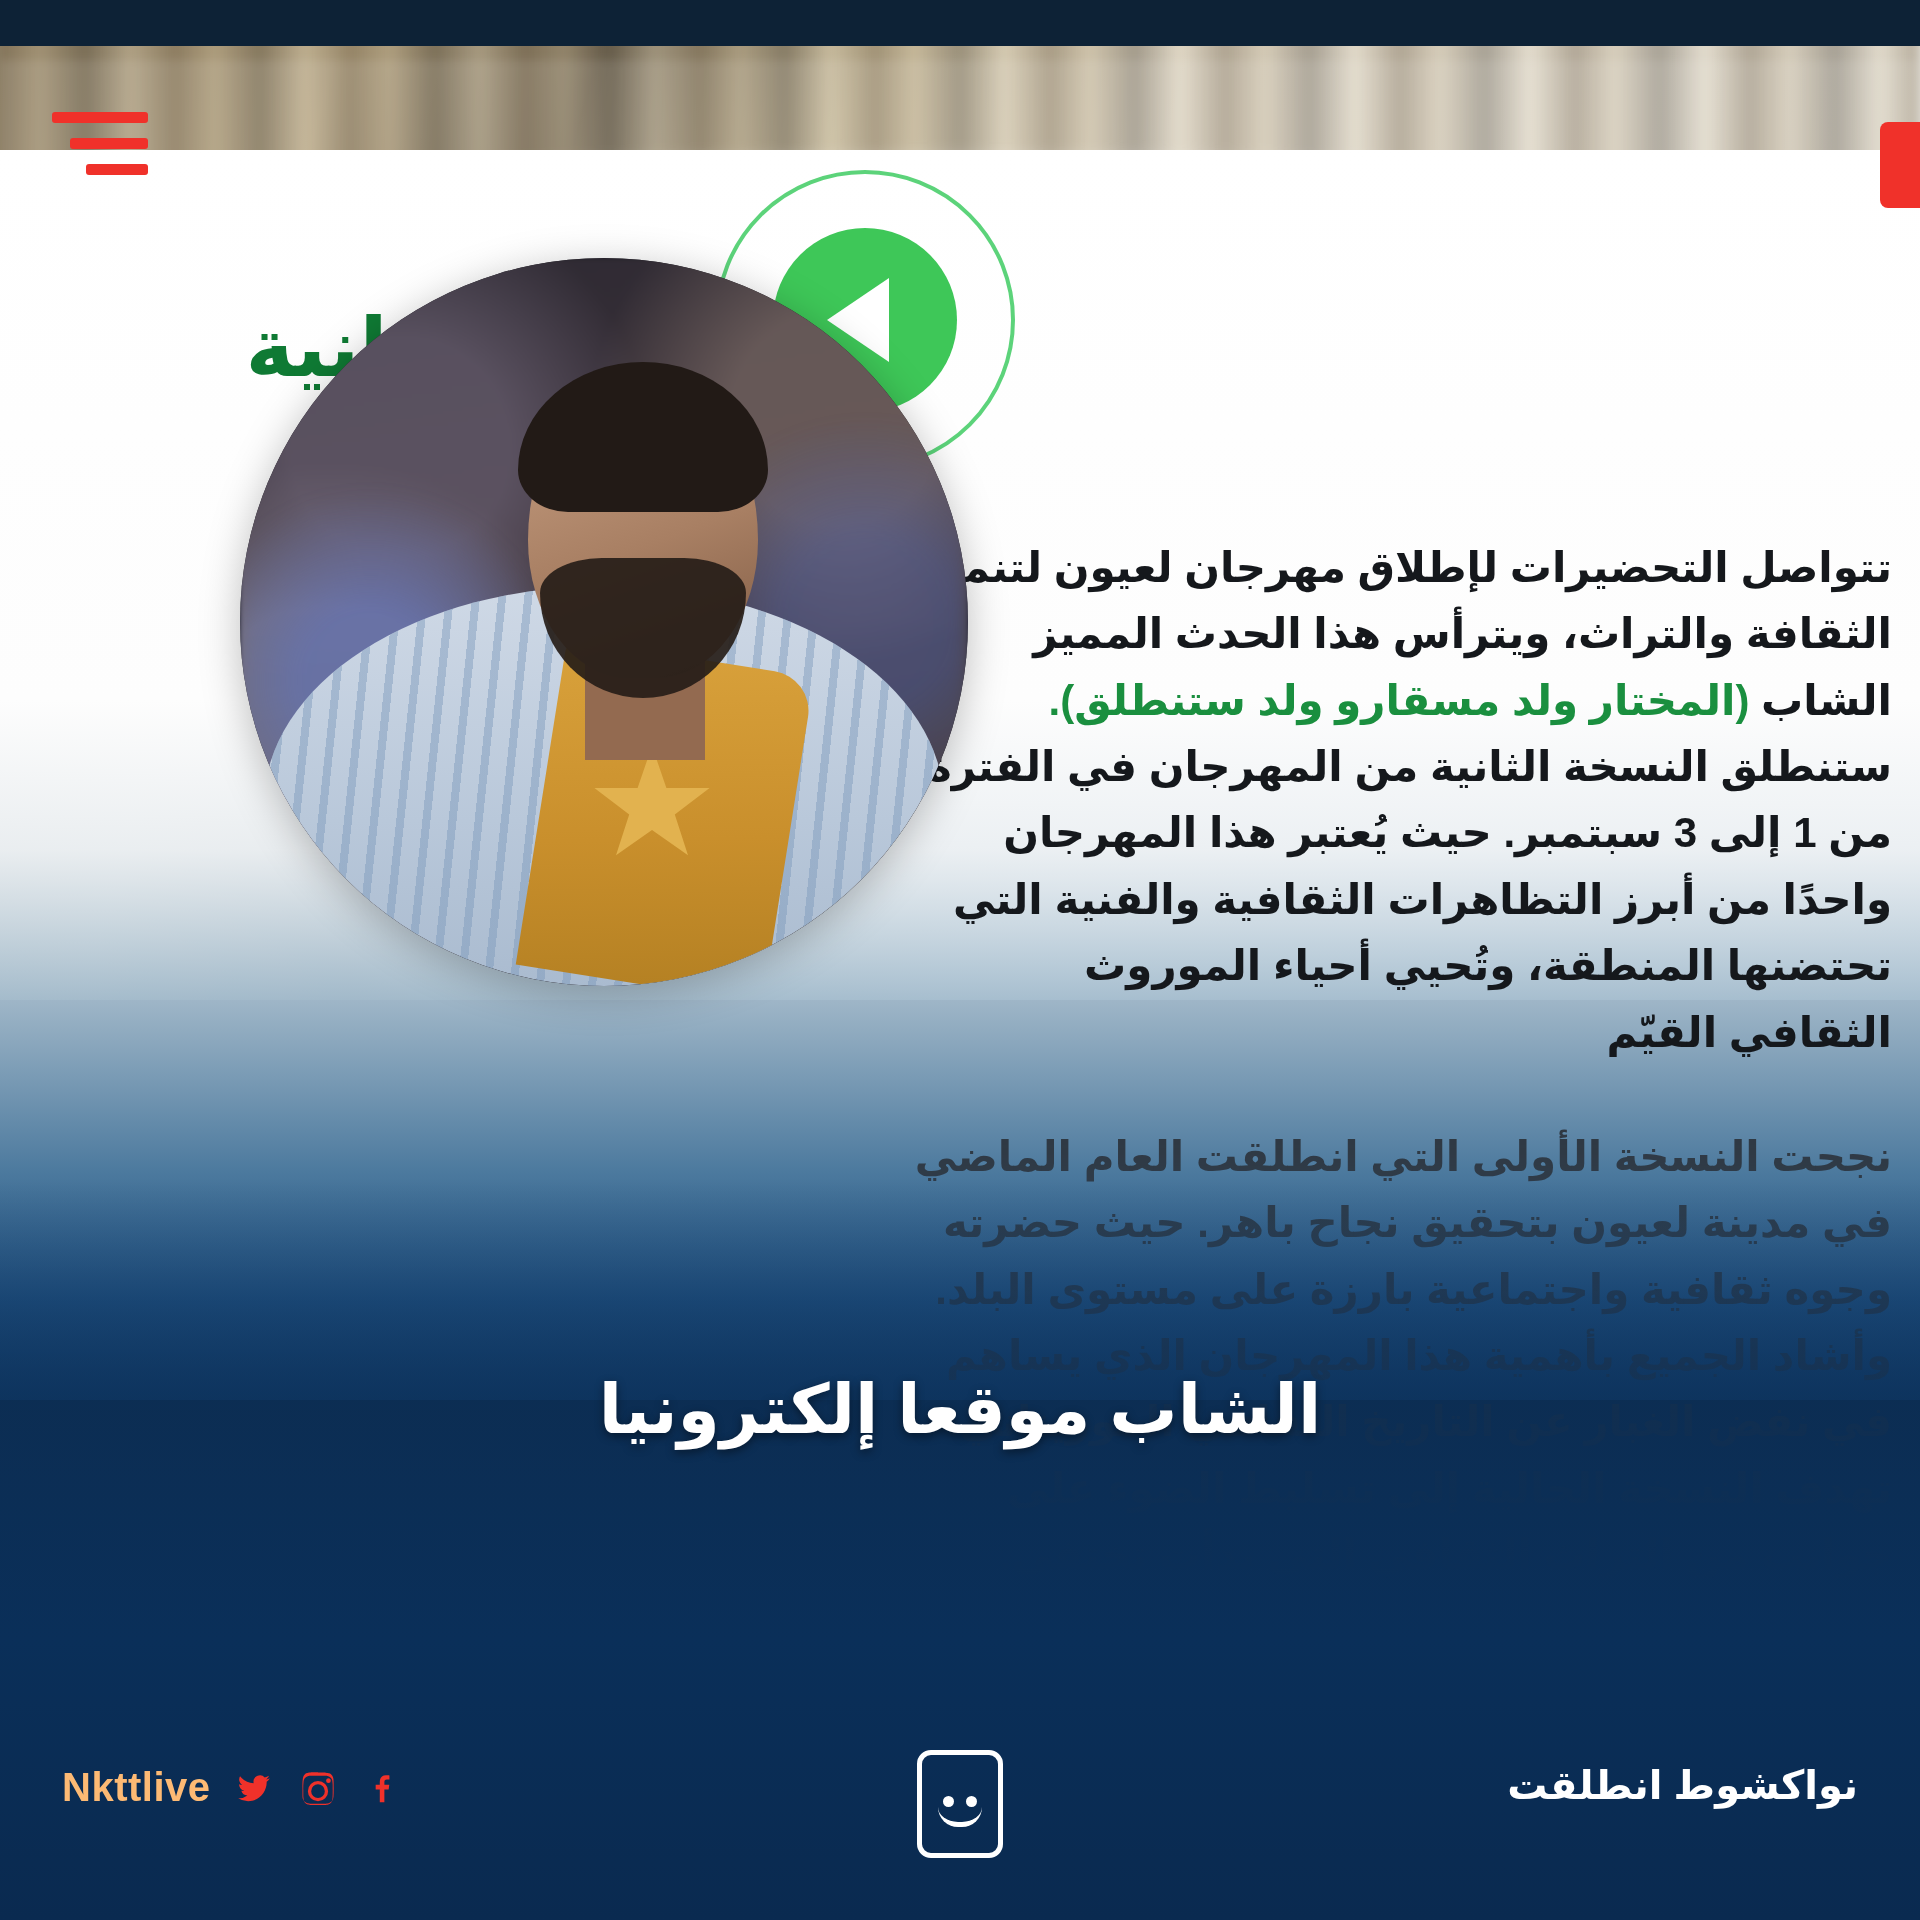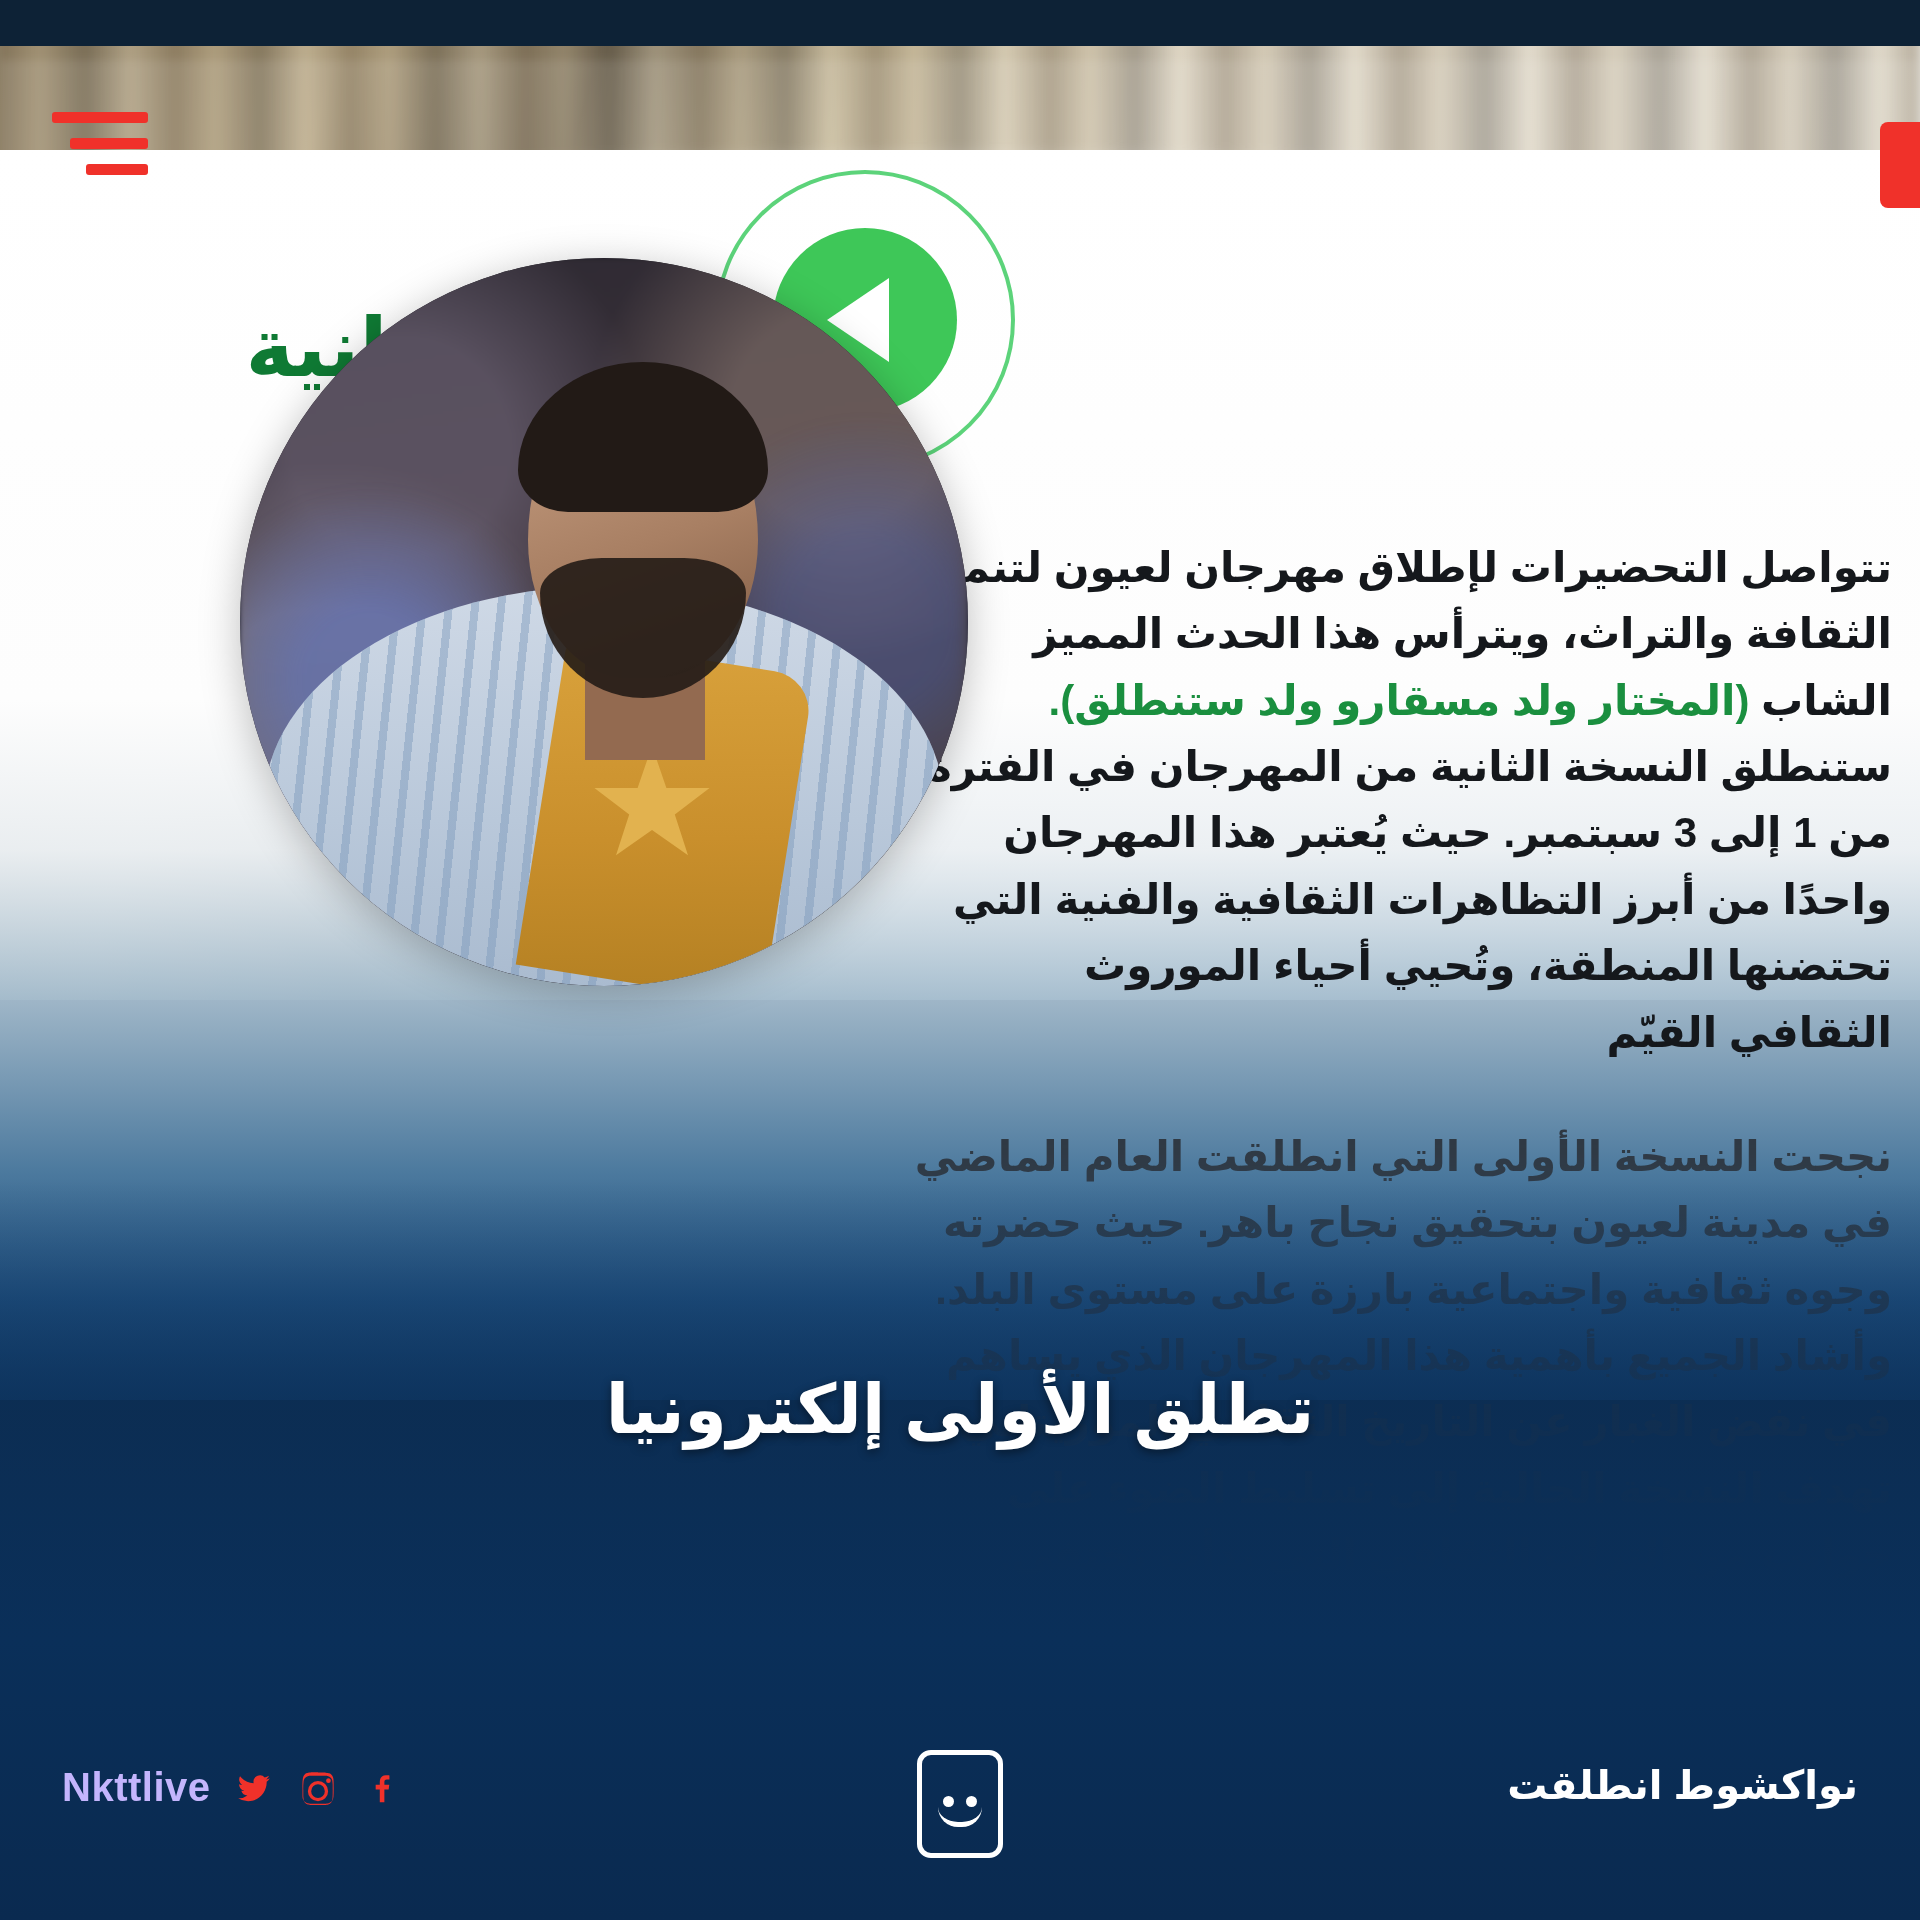--- a/index.html
+++ b/index.html
@@ -315,21 +315,21 @@
   .s-icon {
     width: 42px; height: 42px;
     display: flex; align-items: center; justify-content: center;
     color: #f0312a;
   }
   .s-icon svg { width: 38px; height: 38px; fill: #f0312a; }
   .handle {
     margin-right: 0;
     margin-left: 0;
     padding-left: 6px;
-    color: #c4b5fd;
+    color: #fdba74;
     font-size: 40px;
     font-weight: 600;
     letter-spacing: 0.5px;
     direction: ltr;
   }
   .brand-ar {
     position: absolute;
     right: 62px; bottom: 112px;
     color: #ffffff;
     font-size: 40px;
@@ -398,21 +398,21 @@
     <div class="star"></div>
     <div class="neck"></div>
     <div class="head"></div>
     <div class="hair"></div>
     <div class="beard"></div>
   </div>
 
   <div class="bottom-fade"></div>
 
   <div class="title-block">
-    <div class="title-line-2">تطلق الأولى إلكترونيا</div>
+    <div class="title-line-2">الشاب موقعا إلكترونيا</div>
   </div>
 
   <div class="hamburger">
     <span></span>
     <span></span>
     <span></span>
   </div>
 
   <div class="corner-tab"></div>
 

